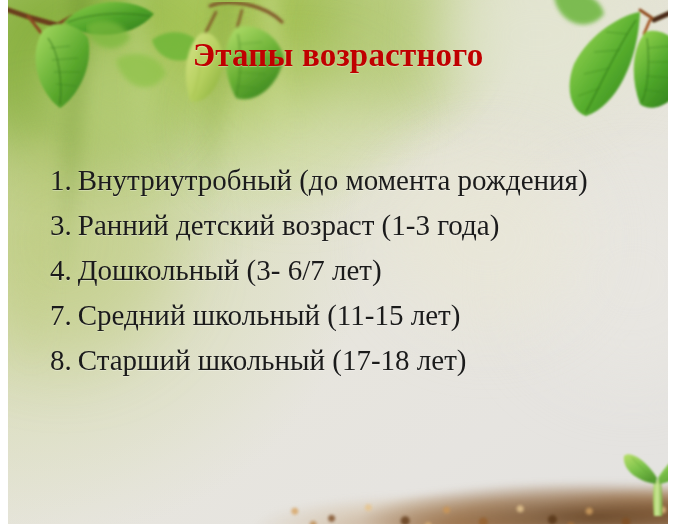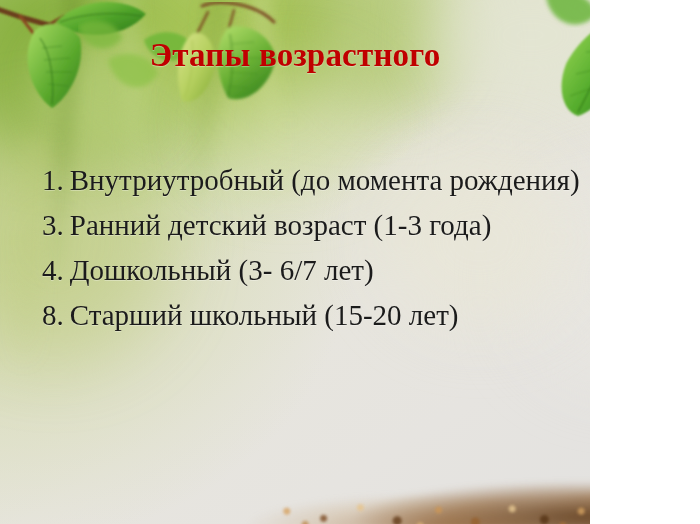--- a/index.html
+++ b/index.html
@@ -2,30 +2,31 @@
 <html><head>
 <meta charset="utf-8">
 <style>
   html, body {
     margin: 0;
     padding: 0;
     background: #ffffff;
   }
   #slide {
     position: relative;
-    width: 590px;
+    width: 660px;
     height: 524px;
     overflow: hidden;
     font-family: "Liberation Serif", "DejaVu Serif", serif;
     
     background:
       radial-gradient(ellipse 520px 330px at 6% 4%, rgba(150,186,82,0.95) 0%, rgba(168,196,104,0.72) 34%, rgba(199,214,156,0.34) 62%, rgba(226,228,214,0.0) 82%),
       radial-gradient(ellipse 380px 260px at 34% 2%, rgba(178,203,96,0.80) 0%, rgba(196,213,134,0.45) 45%, rgba(219,224,193,0.0) 78%),
       radial-gradient(ellipse 430px 380px at 2% 46%, rgba(196,209,140,0.78) 0%, rgba(213,219,177,0.42) 48%, rgba(228,228,220,0.0) 80%),
       linear-gradient(148deg, #cfd9a8 0%, #dbdfbe 20%, #e4e3d4 42%, #e7e5de 60%, #e6e4e0 78%, #e3e2e0 100%);
+    margin-left: 8px;
   }
 
   
   .bokeh { position: absolute; border-radius: 50%; pointer-events: none; }
 
   .bk1 { left: -40px;  top: -30px;  width: 210px; height: 190px; background: rgba(124,168,46,0.55);  filter: blur(26px); }
   .bk2 { left: 120px;  top: -50px;  width: 200px; height: 170px; background: rgba(166,196,74,0.55);  filter: blur(28px); }
   .bk3 { left: 250px;  top: -46px;  width: 190px; height: 150px; background: rgba(142,178,58,0.40);  filter: blur(30px); }
   .bk4 { left: 330px;  top: -20px;  width: 150px; height: 130px; background: rgba(186,206,126,0.45); filter: blur(26px); }
   .bk5 { left: -60px;  top: 120px;  width: 230px; height: 240px; background: rgba(186,200,120,0.42); filter: blur(34px); }
@@ -287,17 +288,20 @@
     <div class="list-item">
       <span class="num">1.</span><span>Внутриутробный (до момента рождения)</span>
     </div>
     <div class="list-item">
       <span class="num">3.</span><span>Ранний детский возраст (1-3 года)</span>
     </div>
     <div class="list-item">
       <span class="num">4.</span><span>Дошкольный (3- 6/7 лет)</span>
     </div>
     <div class="list-item">
-      <span class="num">8.</span><span>Старший школьный (15-20 лет)</span>
+      <span class="num">7.</span><span>Средний школьный (11-15 лет)</span>
+    </div>
+    <div class="list-item">
+      <span class="num">8.</span><span>Старший школьный (17-18 лет)</span>
     </div>
   </div>
 
 </div>
 
 </body></html>

